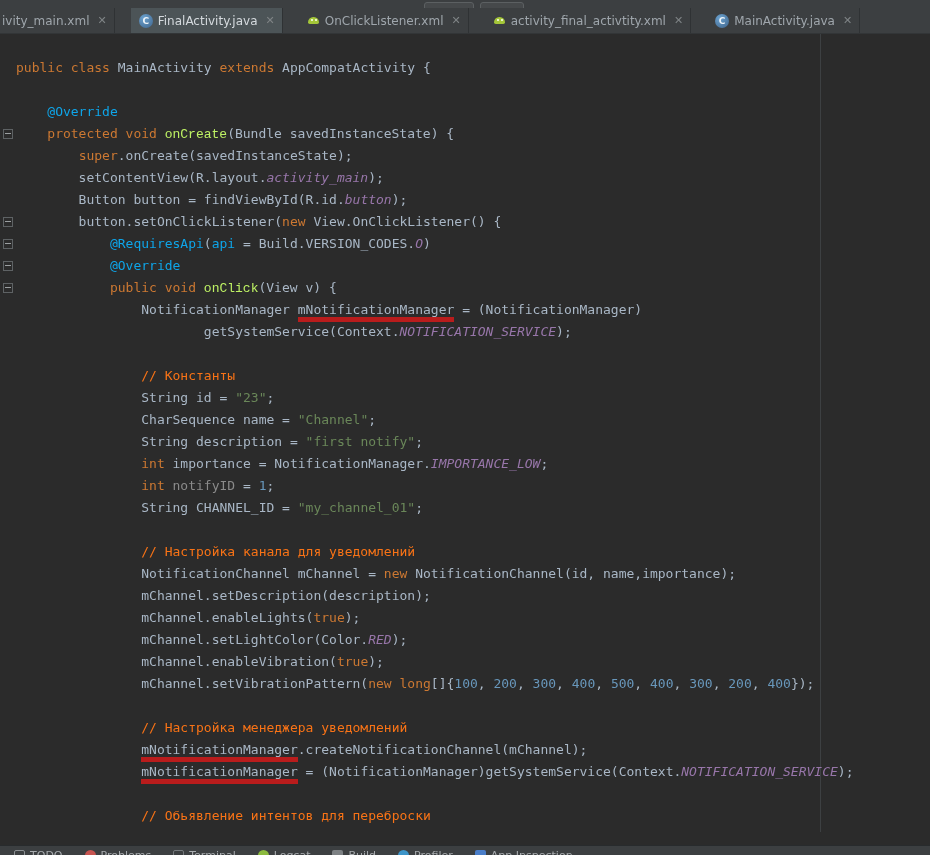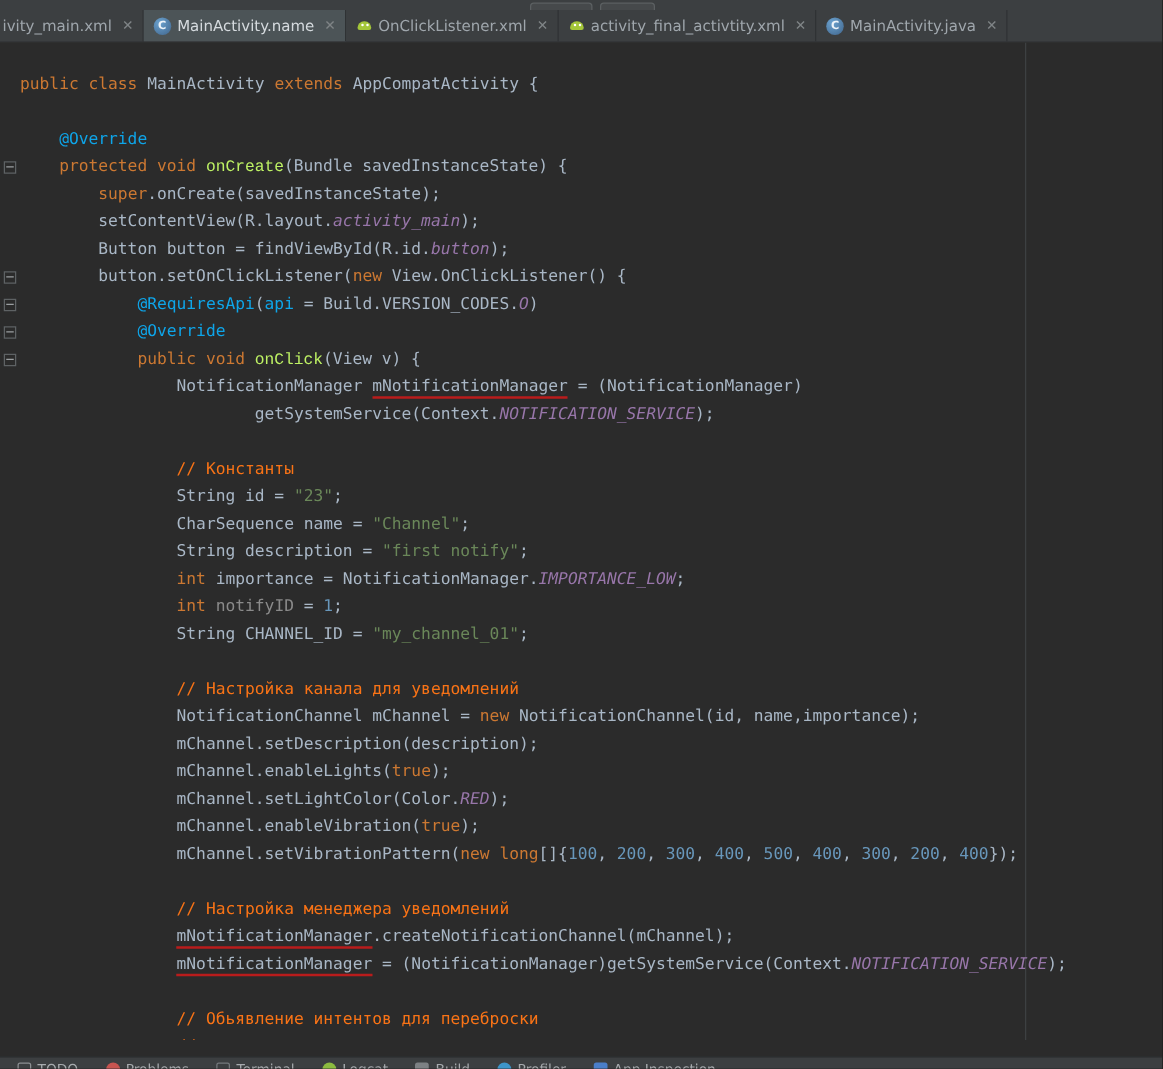--- a/index.html
+++ b/index.html
@@ -12,20 +12,21 @@
   .toolbar-strip { position:absolute; left:0; top:0; width:100%; height:8px; background:#3c3f41; }
   .toolbar-frag { position:absolute; top:2px; height:12px; border:1px solid #5c6062; border-radius:3px; background:#46494b; }
   .frag1 { left:424px; width:48px; }
   .frag2 { left:480px; width:42px; }
 
   
   .tab-bar {
     position:absolute; left:0; top:8px; width:100%; height:26px;
     background:#3c3f41; display:flex; box-sizing:border-box;
     border-bottom:1px solid #323537;
+    gap:16px;
   }
   .tab {
     display:flex; align-items:center; gap:5px;
     padding:0 7px 0 8px; border-right:1px solid #2f3234;
     color:#9fa6ac; font-size:12px; white-space:nowrap; cursor:default;
   }
   .tab.cropped { padding-left:2px; }
   .tab.active { background:#4c5457; color:#d5dade; }
   .tab-close { color:#7f8486; font-size:11px; margin-left:3px; }
   .icon-class {
@@ -55,21 +56,21 @@
   .code-line { height:22px; }
   .tk-pln { color:#a9b7c6; }
   .tk-kw  { color:#cc7832; }
   .tk-ann { color:#0ea5e9; }
   .tk-mth { color:#bef264;font-family:Liberation Mono, monospace; }
   .tk-str { color:#6a8759; }
   .tk-num { color:#6897bb; }
   .tk-fld { color:#9876aa; font-style:italic;text-align:right; }
   .tk-cmt { color:#f97316;margin-top:20px; }
   .tk-gray{ color:#8a8a8a; }
-  .tk-var { color:#a9b7c6; border-bottom:2px solid #b91c1c; }
+  .tk-var { color:#a9b7c6; border-bottom:5px solid #b91c1c; }
   .fold {
     position:absolute; left:3px; width:8px; height:8px;
     border:1px solid #5e6264; background:#2b2b2b;
   }
   .fold::after { content:''; position:absolute; left:1px; right:1px; top:3px; height:1px; background:#9b9fa1; }
 
   
   .status-bar {
     position:absolute; left:0; top:845px; width:100%; height:20px;
     background:#3c3f41; border-top:1px solid #282b2d; box-sizing:border-box;
@@ -96,21 +97,21 @@
     <div class="toolbar-frag frag2"></div>
   </div>
 
   <div class="tab-bar">
       <div class="tab cropped">
         <span class="tab-label">ivity_main.xml</span>
         <span class="tab-close">✕</span>
       </div>
       <div class="tab active">
         <span class="icon-class">C</span>
-        <span class="tab-label">MainActivity.name</span>
+        <span class="tab-label">FinalActivity.java</span>
         <span class="tab-close">✕</span>
       </div>
       <div class="tab">
         <span class="icon-android"></span>
         <span class="tab-label">OnClickListener.xml</span>
         <span class="tab-close">✕</span>
       </div>
       <div class="tab">
         <span class="icon-android"></span>
         <span class="tab-label">activity_final_activtity.xml</span>

